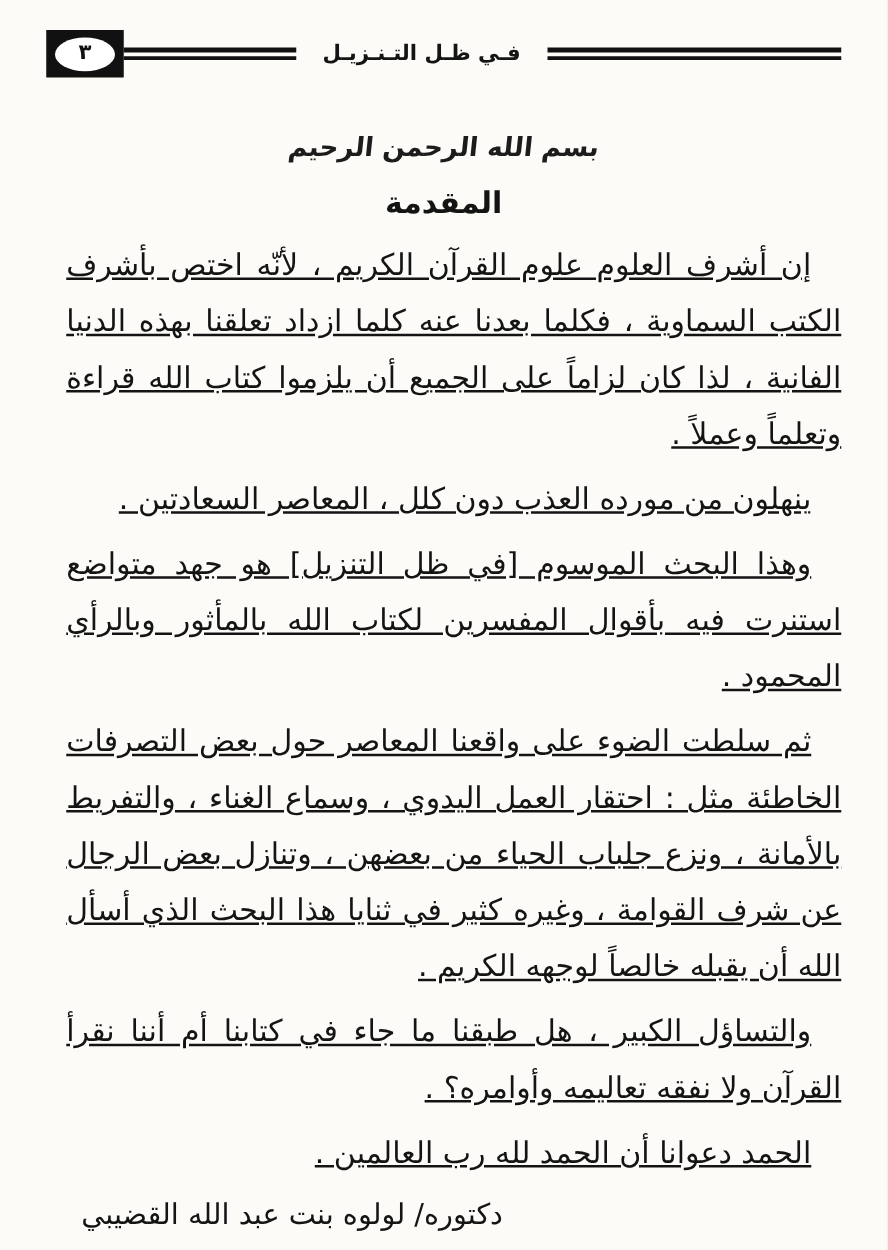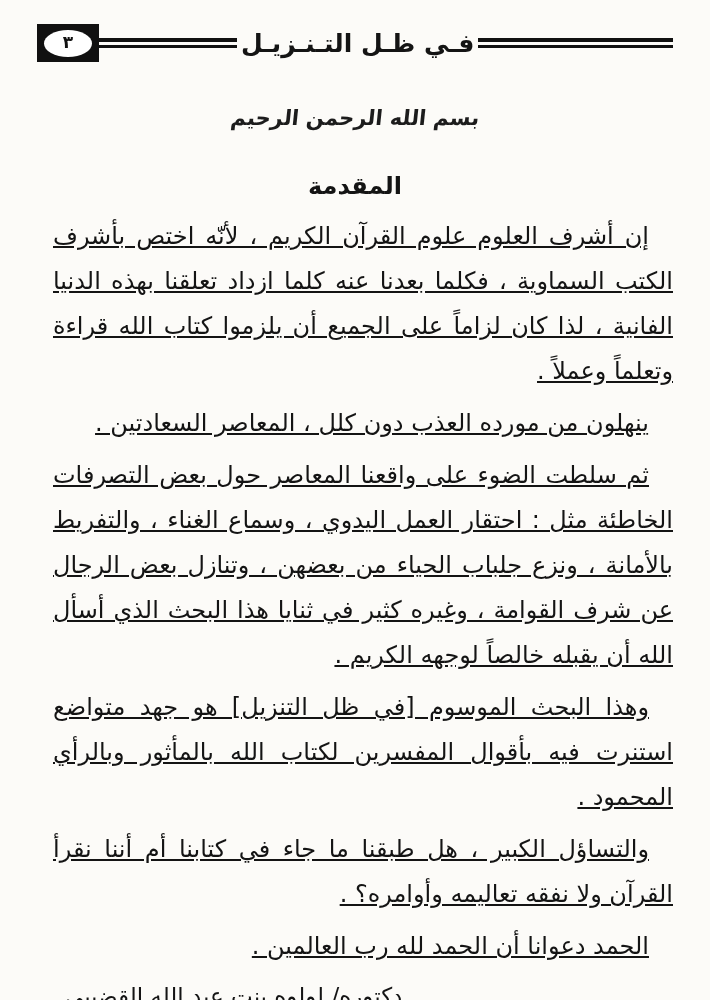--- a/index.html
+++ b/index.html
@@ -38,38 +38,38 @@
   }
   .rule {
     height:3px;
     border-top:4px solid #111;
     border-bottom:3px solid #111;
   }
   .rule-left  { flex:0 0 138px; }
   .rule-right { flex:1 1 auto; }
   .book-title {
     flex:0 0 auto;
-    margin:0 4px;
-    font-size:25px;
+    margin:0 21px;
+    font-size:17px;
     font-weight:bold;
     white-space:nowrap;
     direction:rtl;
     letter-spacing:0;
   }
   
   .basmala {
     margin-top:42px;
     text-align:center;
     font-size:21px;
     font-weight:bold;
     transform:skewX(-6deg);
     color:#1c1c1c;
   }
   .section-title {
-    margin:42px 0 2px 0;
+    margin:18px 0 2px 0;
     text-align:center;
     font-size:24px;
     font-weight:bold;
   }
   
   .body-text { margin-top:14px; }
   .para {
     margin:0 0 7px 16px;
     font-size:24px;
     line-height:45px;
@@ -102,20 +102,20 @@
     <div class="rule rule-right"></div>
   </header>
 
   <div class="basmala">بسم الله الرحمن الرحيم</div>
 
   <h2 class="section-title">المقدمة</h2>
 
   <main class="body-text">
     <p class="para">إن أشرف العلوم علوم القرآن الكريم ، لأنّه اختص بأشرف الكتب السماوية ، فكلما بعدنا عنه كلما ازداد تعلقنا بهذه الدنيا الفانية ، لذا كان لزاماً على الجميع أن يلزموا كتاب الله قراءة وتعلماً وعملاً .</p>
     <p class="para">ينهلون من مورده العذب دون كلل ، المعاصر السعادتين .</p>
+    <p class="para">وهذا البحث الموسوم [في ظل التنزيل] هو جهد متواضع استنرت فيه بأقوال المفسرين لكتاب الله بالمأثور وبالرأي المحمود .</p>
     <p class="para">ثم سلطت الضوء على واقعنا المعاصر حول بعض التصرفات الخاطئة مثل : احتقار العمل اليدوي ، وسماع الغناء ، والتفريط بالأمانة ، ونزع جلباب الحياء من بعضهن ، وتنازل بعض الرجال عن شرف القوامة ، وغيره كثير في ثنايا هذا البحث الذي أسأل الله أن يقبله خالصاً لوجهه الكريم .</p>
-    <p class="para">وهذا البحث الموسوم [في ظل التنزيل] هو جهد متواضع استنرت فيه بأقوال المفسرين لكتاب الله بالمأثور وبالرأي المحمود .</p>
     <p class="para">والتساؤل الكبير ، هل طبقنا ما جاء في كتابنا أم أننا نقرأ القرآن ولا نفقه تعاليمه وأوامره؟ .</p>
     <p class="para">الحمد دعوانا أن الحمد لله رب العالمين .</p>
     <div class="signature">دكتوره/ لولوه بنت عبد الله القضيبي</div>
   </main>
 
 </div>
 
 </body></html>

